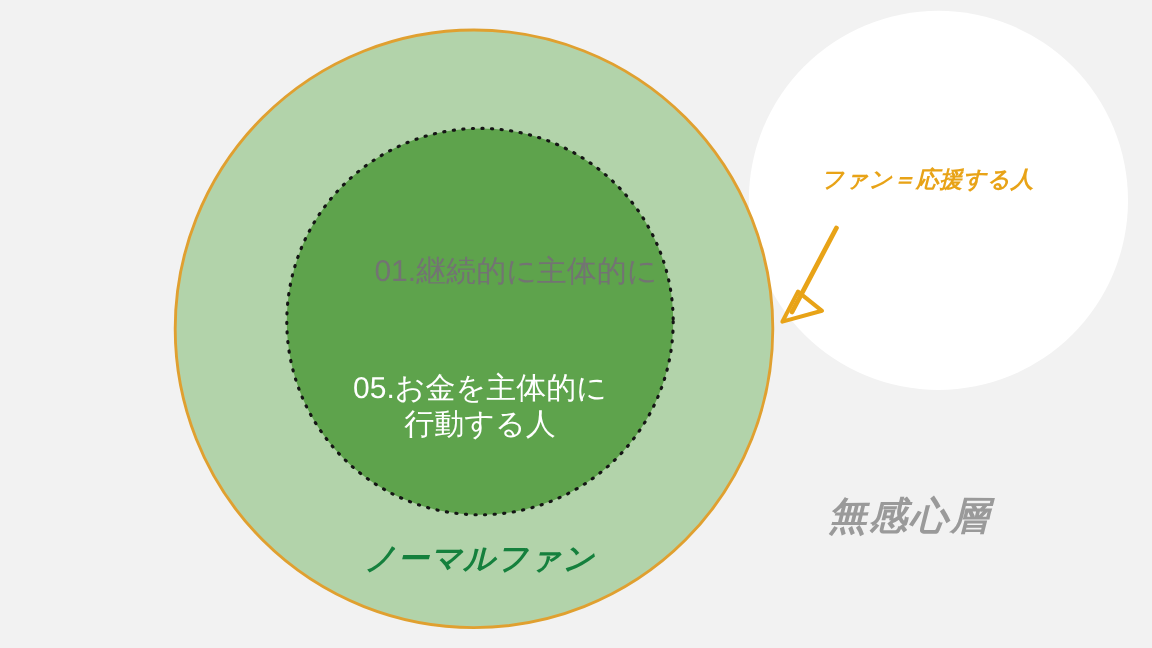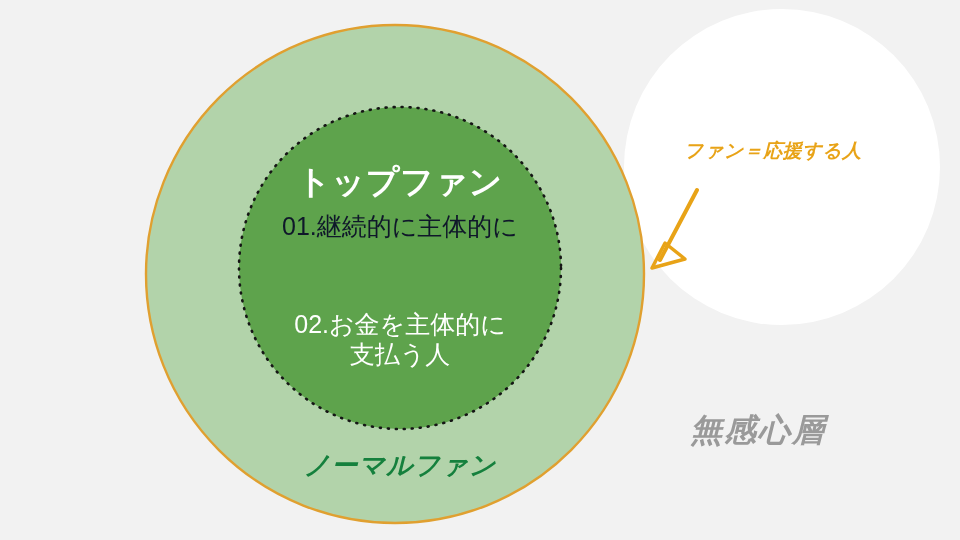--- a/index.html
+++ b/index.html
@@ -44,21 +44,22 @@
     color: #ffffff;
     letter-spacing: 0.5px;
   }
 
   #item-01-text {
     left: 0;
     top: 212px;
     width: 800px;
     font-size: 25px;
     font-weight: normal;
-    color: #0f172a;
+    color: #737373;
+    padding-left: 30px;
   }
 
   #item-02-text {
     left: 0;
     top: 310px;
     width: 800px;
     font-size: 25px;
     font-weight: normal;
     color: #ffffff;
   }
@@ -110,29 +111,28 @@
     <circle cx="395" cy="274" r="249" fill="#b2d3aa" stroke="#e0a030" stroke-width="2.4"></circle>
 
     <circle cx="400" cy="268" r="161" fill="#5ea34c" stroke="#151515" stroke-width="2.6" stroke-dasharray="1 7" stroke-linecap="round"></circle>
 
     <g>
       <line x1="697" y1="190" x2="660" y2="260" stroke="#e8a317" stroke-width="4" stroke-linecap="round"></line>
       <path d="M 652 268 L 685 259 L 665 243 Z" fill="none" stroke="#e8a317" stroke-width="3.4" stroke-linejoin="round"></path>
     </g>
   </svg>
 
-  <div class="txt" id="top-fan-title">トップファン</div>
 
   <div class="txt" id="item-01-text">
     <div>01.継続的に主体的に</div>
   </div>
 
   <div class="txt" id="item-02-text">
-    <div>02.お金を主体的に</div>
-    <div>支払う人</div>
+    <div>05.お金を主体的に</div>
+    <div>行動する人</div>
   </div>
 
   <div class="txt" id="normal-fan-label">ノーマルファン</div>
 
   <div class="txt" id="apathy-layer-label">無感心層</div>
 
   <div class="txt" id="fan-definition-label">ファン＝応援する人</div>
 
 </div>
 

